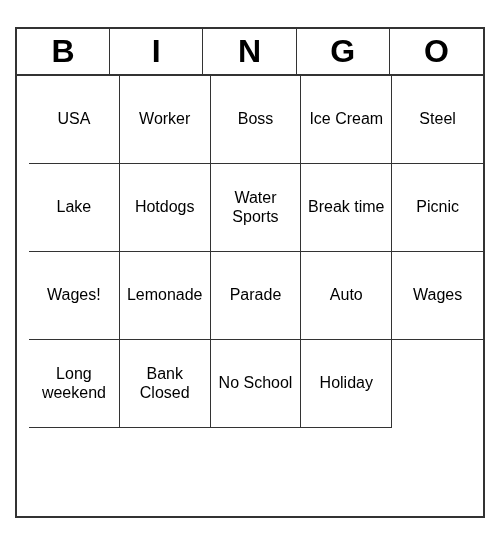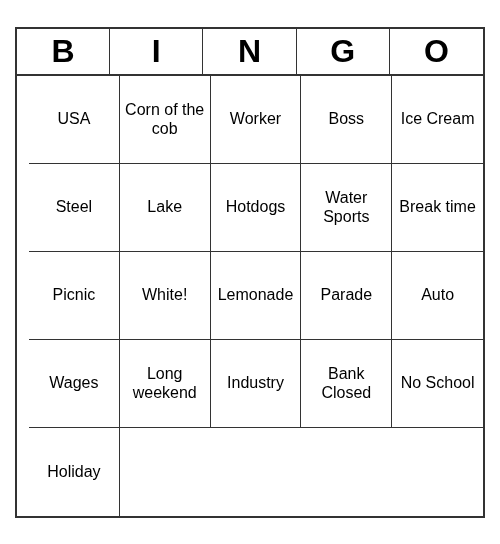--- a/index.html
+++ b/index.html
@@ -66,23 +66,20 @@
       <div class="bingo-header-cell">I</div>
       <div class="bingo-header-cell">N</div>
       <div class="bingo-header-cell">G</div>
       <div class="bingo-header-cell">O</div>
     </div>
   <div class="bingo-grid">
   <div class="bingo-cell">
         <span class="cell-text xl">USA</span>
       </div>
       <div class="bingo-cell">
-        <span class="cell-text md">Corn of the cob</span>
-      </div>
-      <div class="bingo-cell">
         <span class="cell-text md">Worker</span>
       </div>
       <div class="bingo-cell">
         <span class="cell-text xl">Boss</span>
       </div>
       <div class="bingo-cell">
         <span class="cell-text lg">Ice Cream</span>
       </div>
       <div class="bingo-cell">
         <span class="cell-text xl">Steel</span>
@@ -96,41 +93,38 @@
       <div class="bingo-cell">
         <span class="cell-text lg">Water Sports</span>
       </div>
       <div class="bingo-cell">
         <span class="cell-text lg">Break time</span>
       </div>
       <div class="bingo-cell">
         <span class="cell-text xl">Picnic</span>
       </div>
       <div class="bingo-cell">
-        <span class="cell-text xl">White!</span>
+        <span class="cell-text xl">Wages!</span>
       </div>
       <div class="bingo-cell">
         <span class="cell-text sm">Lemonade</span>
       </div>
       <div class="bingo-cell">
         <span class="cell-text md">Parade</span>
       </div>
       <div class="bingo-cell">
         <span class="cell-text xl">Auto</span>
       </div>
       <div class="bingo-cell">
         <span class="cell-text md">Wages</span>
       </div>
       <div class="bingo-cell">
         <span class="cell-text md">Long weekend</span>
       </div>
       <div class="bingo-cell">
-        <span class="cell-text md">Industry</span>
-      </div>
-      <div class="bingo-cell">
         <span class="cell-text md">Bank Closed</span>
       </div>
       <div class="bingo-cell">
         <span class="cell-text md">No School</span>
       </div>
       <div class="bingo-cell">
         <span class="cell-text md">Holiday</span>
       </div>
     </div>
 </div>

